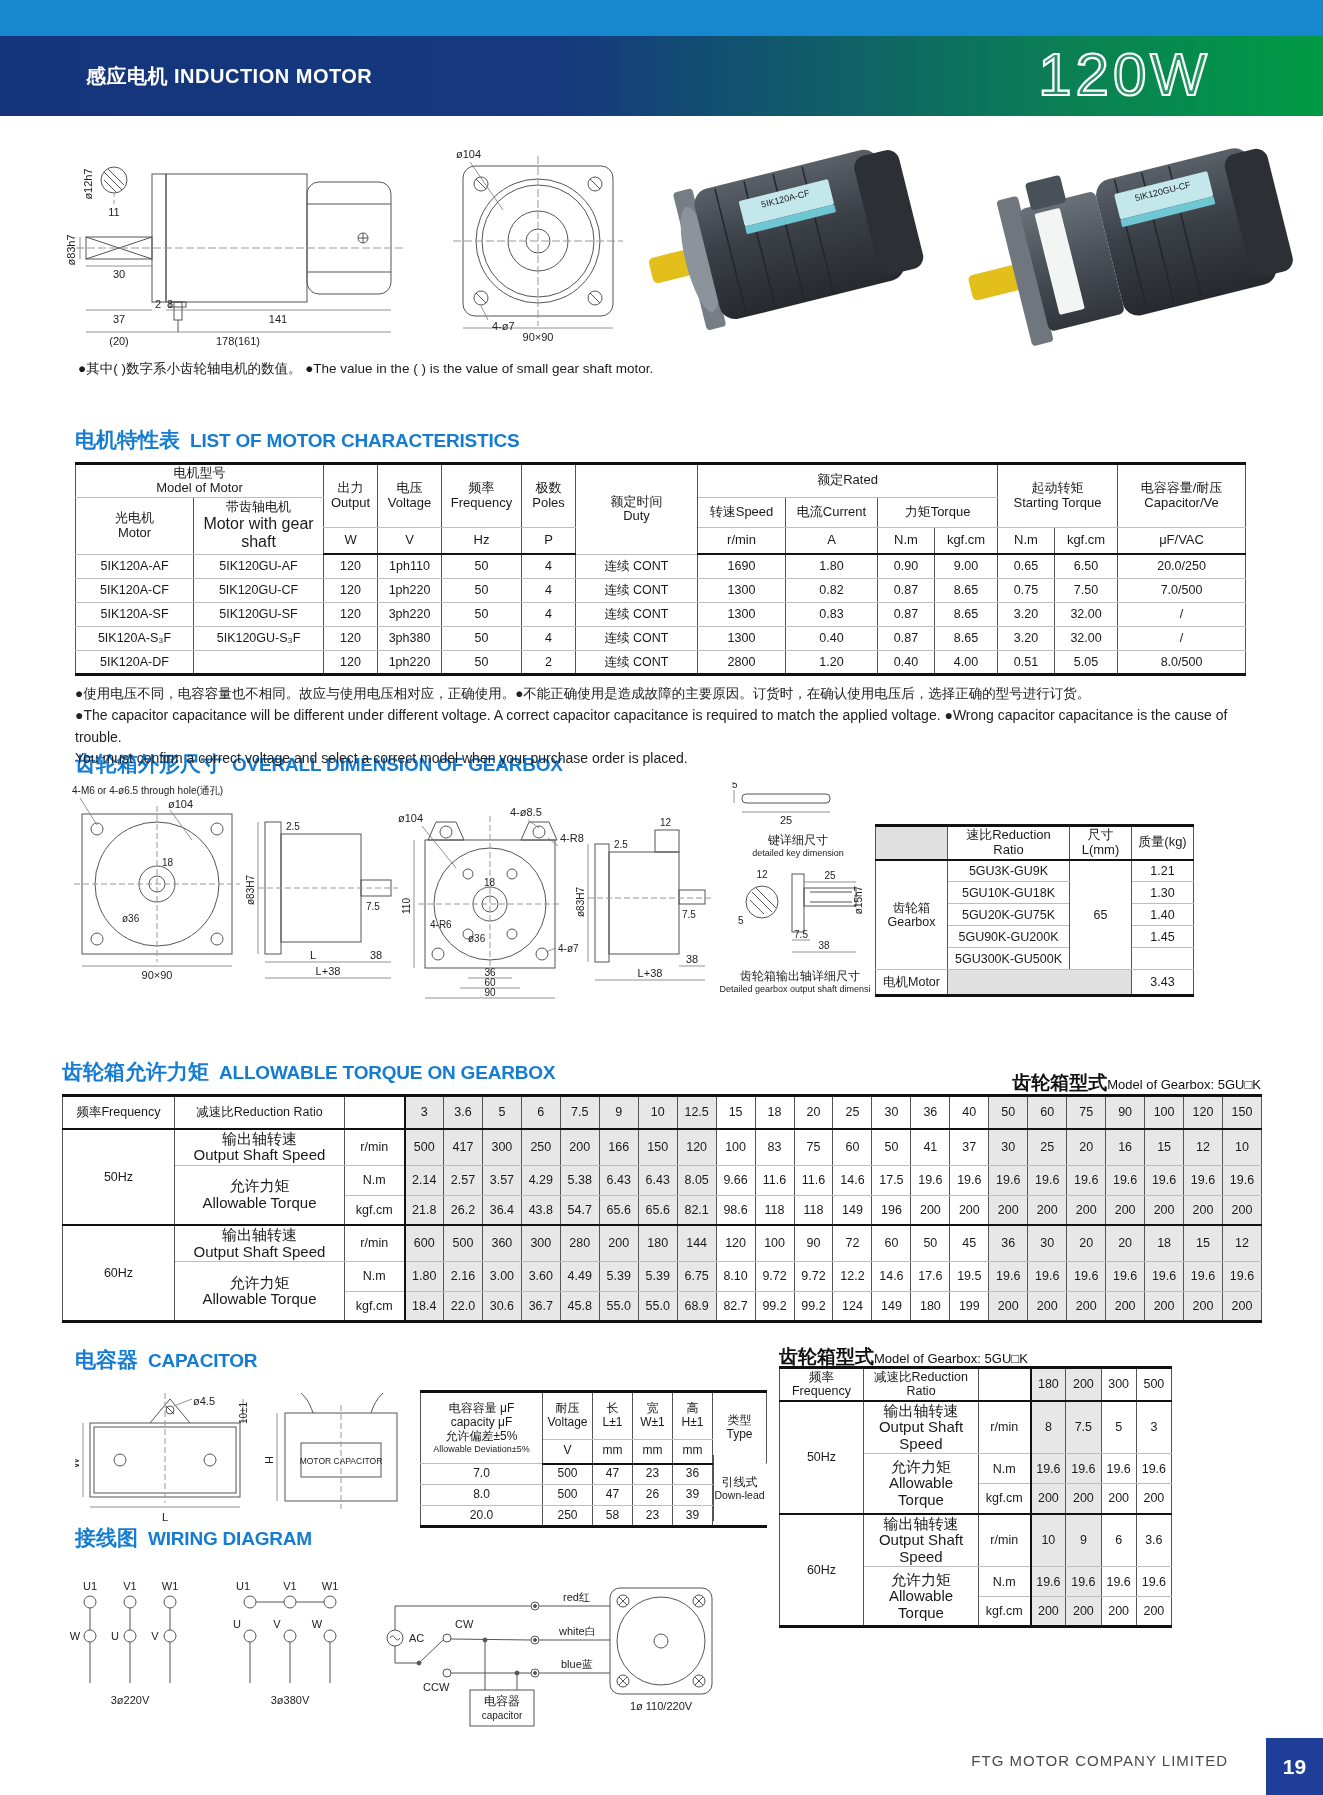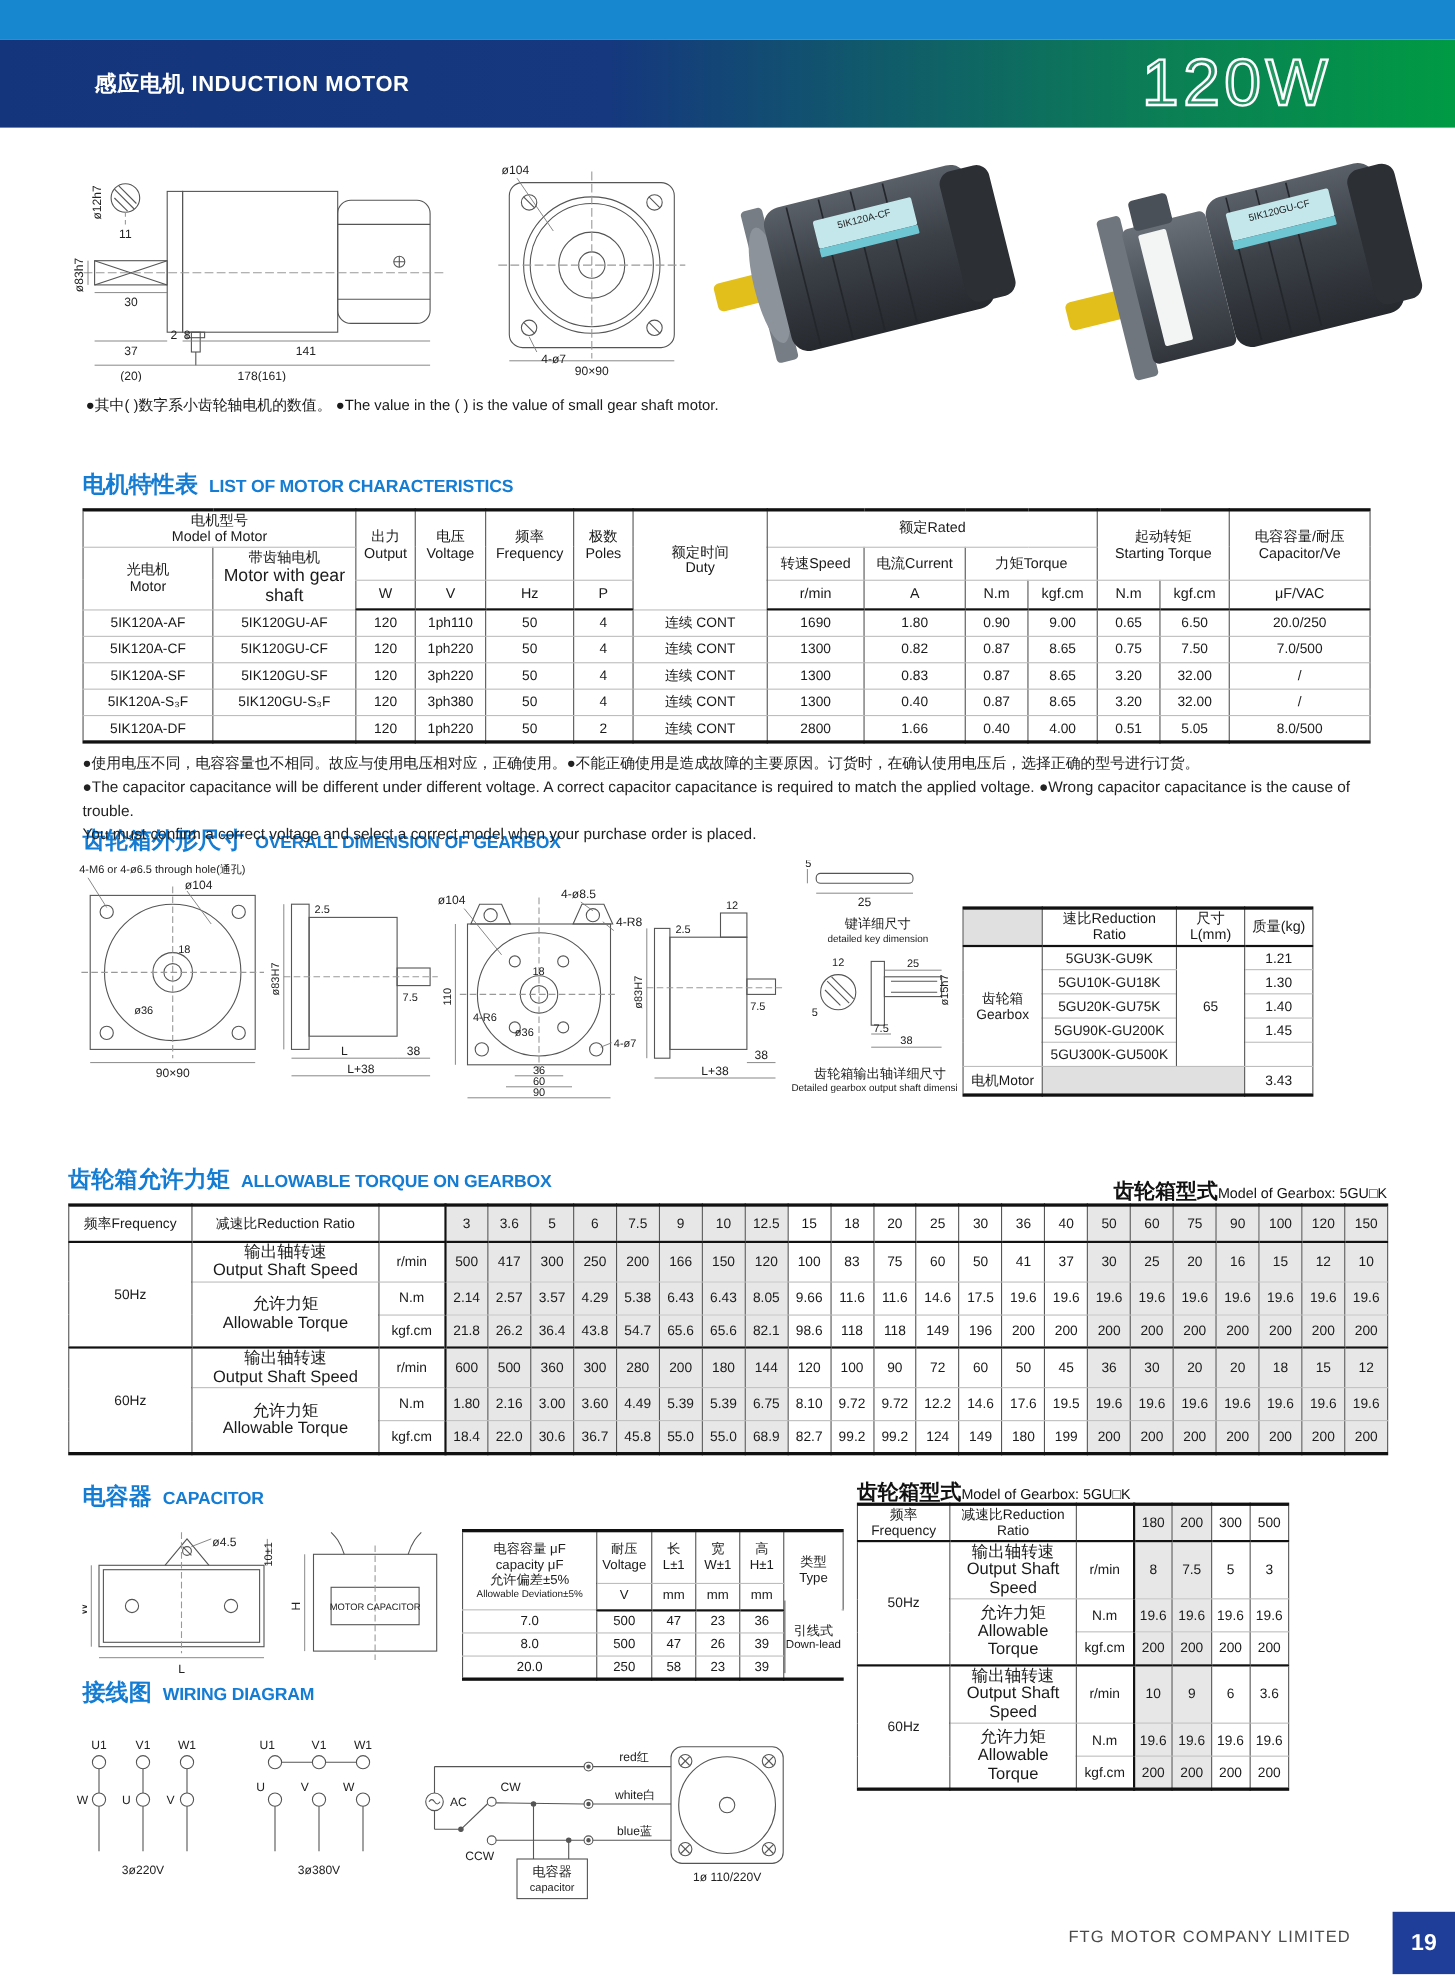--- a/index.html
+++ b/index.html
@@ -8,21 +8,21 @@
 .page{position:relative;width:1323px;height:1795px;background:#fff;overflow:hidden}
 .abs{position:absolute}
 
 .strip{left:0;top:0;width:1323px;height:36px;background:#1787cf}
 .band{left:0;top:36px;width:1323px;height:80px;background:linear-gradient(90deg,#14357b 0%,#15387e 42%,#0b7f55 80%,#009a44 100%)}
 .band-title{left:86px;top:63px;color:#fff;font-size:20px;font-weight:bold;letter-spacing:.5px}
 .watt{right:112px;top:40px;font-size:60px;font-weight:400;letter-spacing:4px;color:rgba(255,255,255,.12);-webkit-text-stroke:2.2px #fff;font-family:"Liberation Sans",sans-serif}
 
 .sec-title{color:#147cd2;font-weight:bold;white-space:nowrap}
 .sec-title .zh{font-size:21px;margin-right:10px}
-.sec-title .en{font-size:16px;letter-spacing:-.2px}
+.sec-title .en{font-size:19px;letter-spacing:-.2px}
 .model-note{font-size:13px;color:#111;white-space:nowrap}
 .model-note b{font-size:19px}
 
 .note{font-size:13.5px;color:#222;line-height:1.55;width:1195px}
 .note .en{font-size:14px}
 
 .tbl{border-collapse:collapse;table-layout:fixed;background:#fff;border-top:3px solid #111;border-bottom:3px solid #111}
 .tbl th,.tbl td{border-left:1px solid #555;border-right:1px solid #555;border-top:1px solid #bdbdbd;border-bottom:1px solid #bdbdbd;font-weight:normal;text-align:center;vertical-align:middle;padding:1px 2px;font-size:12.5px;line-height:1.15;overflow:hidden}
 .tbl .sh{background:#e7e7e7}
 .tbl .gray{background:#e0e0e0}
@@ -351,21 +351,21 @@
         </tr>
     <tr>
           <td>5IK120A-DF</td>
           <td></td>
           <td>120</td>
           <td>1ph220</td>
           <td>50</td>
           <td>2</td>
           <td>连续  CONT</td>
           <td>2800</td>
-          <td>1.66</td>
+          <td>1.20</td>
           <td>0.40</td>
           <td>4.00</td>
           <td>0.51</td>
           <td>5.05</td>
           <td>8.0/500</td>
         </tr>
   </tbody>
     </table>
 
   <div class="abs sec-title" style="left:75px;top:750px">

